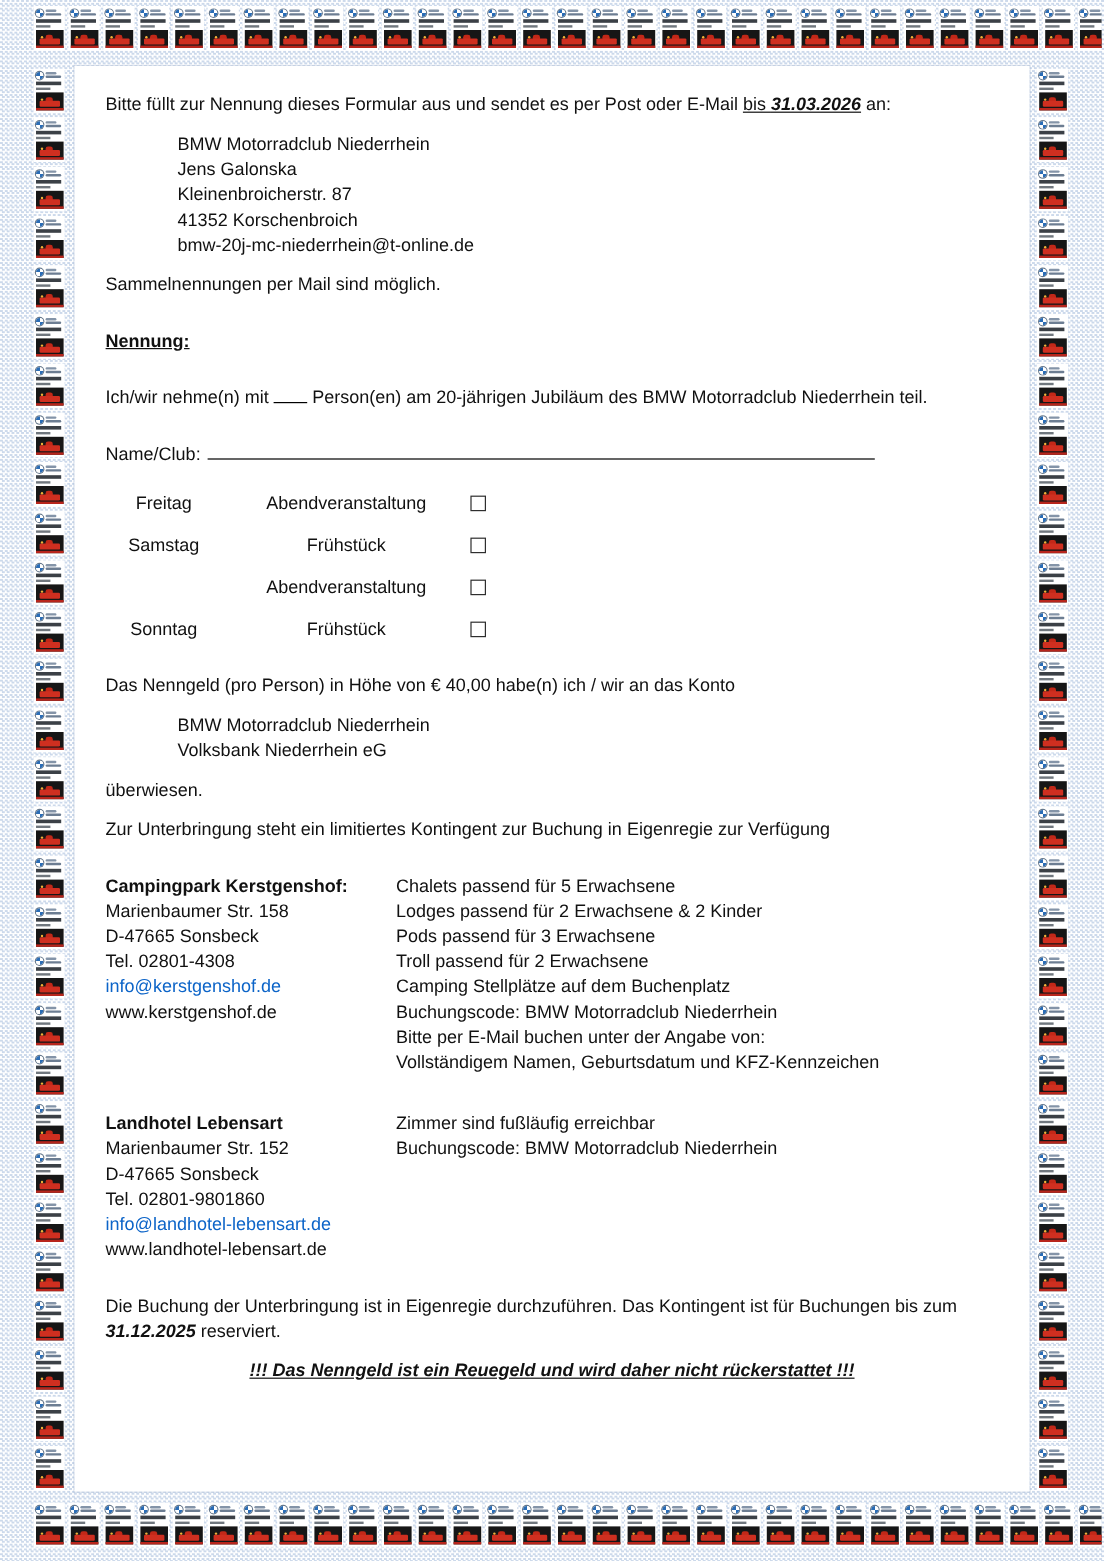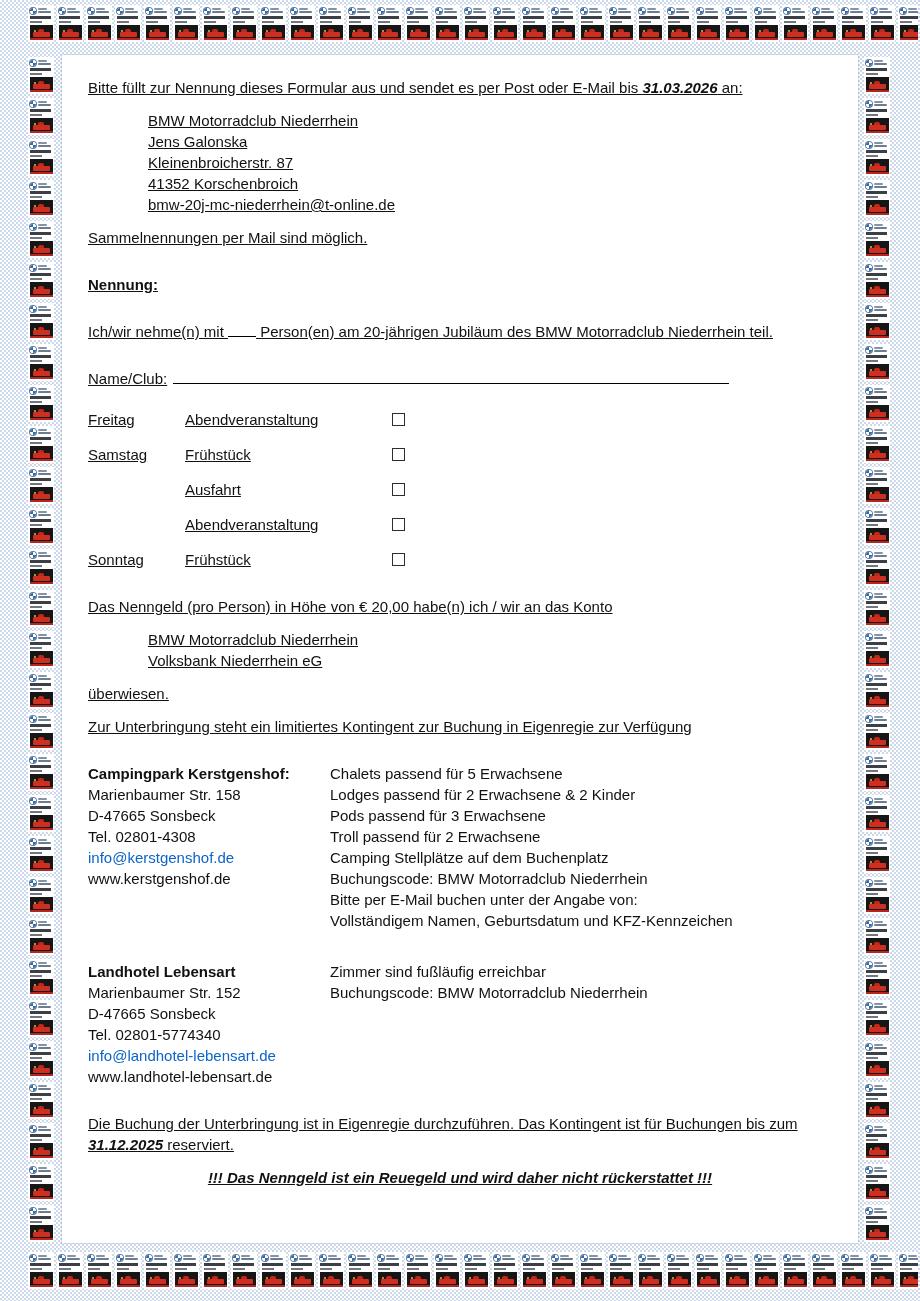--- a/index.html
+++ b/index.html
@@ -39,36 +39,36 @@
             border-bottom:2px solid #b8251c;}
   .bike-body{position:absolute;left:3px;bottom:1px;width:17px;height:5px;background:#cf2f20;border-radius:1px;}
   .bike-rider{position:absolute;left:8px;bottom:5px;width:6px;height:4px;background:#c22818;border-radius:2px 2px 0 0;}
   .bike-light{position:absolute;left:4px;bottom:6px;width:2px;height:2px;background:#f2b23a;border-radius:50%;}
 
   
   .sheet{position:absolute;left:62px;top:55px;width:796px;height:1188px;background:#ffffff;
          box-shadow:0 0 0 1px rgba(150,170,200,.30);box-sizing:border-box;
          padding:22px 26px 0 26px;font-size:15px;line-height:21px;}
 
-  p,.block{margin:0;text-decoration:underline;}
+  p,.block{margin:0;}
   .mt12{margin-top:12px;} .mt14{margin-top:26px;} .mt20{margin-top:20px;} .mt26{margin-top:30px;}
   .indent{padding-left:60px;}
   b,.b{font-weight:bold;}
   .u{text-decoration:underline;}
   .bi{font-weight:bold;font-style:italic;}
   .pre{white-space:pre-wrap;}
 
   a.link{color:#0c64c8;cursor:pointer;}
 
   .blank{display:inline-block;border-bottom:1px solid #000;height:13px;vertical-align:baseline;}
   .blank.person{width:28px;}
   .blank.nameclub{width:556px;margin-left:6px;}
 
   .sched-row{display:grid;grid-template-columns:97px 207px auto;align-items:center;
-             height:21px;margin-bottom:14px;}
+             height:21px;margin-bottom:14px;text-align:center;}
   .sched-row:last-child{margin-bottom:0;}
   .checkbox{width:13px;height:13px;border:1.6px solid #2e2e2e;box-sizing:border-box;background:#fff;}
 
   .twocol{display:grid;grid-template-columns:242px 1fr;}
   .footer-warning{text-align:center;font-weight:bold;font-style:italic;text-decoration:underline;}
 </style>
 </head>
 <body>
 
 <div class="strip h top">
@@ -2266,36 +2266,31 @@
       <span>Abendveranstaltung</span>
       <span class="checkbox"></span>
     </div>
     <div class="sched-row">
       <span>Samstag</span>
       <span>Frühstück</span>
       <span class="checkbox"></span>
     </div>
     <div class="sched-row">
       <span></span>
-      <span>Ausfahrt</span>
-      <span class="checkbox"></span>
-    </div>
-    <div class="sched-row">
-      <span></span>
       <span>Abendveranstaltung</span>
       <span class="checkbox"></span>
     </div>
     <div class="sched-row">
       <span>Sonntag</span>
       <span>Frühstück</span>
       <span class="checkbox"></span>
     </div>
   </div>
 
-  <p class="mt14">Das Nenngeld (pro Person) in Höhe von € 20,00 habe(n) ich / wir an das Konto</p>
+  <p class="mt14">Das Nenngeld (pro Person) in Höhe von € 40,00 habe(n) ich / wir an das Konto</p>
 
   <div class="block indent mt12">
     <div class="pre">BMW Motorradclub Niederrhein</div>
     <div class="pre">Volksbank Niederrhein eG</div>
   </div>
 
   <p class="mt12">überwiesen.</p>
 
   <p class="mt12">Zur Unterbringung steht ein limitiertes Kontingent zur Buchung in Eigenregie zur Verfügung</p>
 
@@ -2318,21 +2313,21 @@
       <div>Bitte per E-Mail buchen unter der Angabe von:</div>
       <div>Vollständigem Namen, Geburtsdatum und KFZ-Kennzeichen</div>
     </div>
   </div>
 
   <div class="twocol mt26">
     <div>
       <div class="b">Landhotel Lebensart</div>
       <div>Marienbaumer Str. 152</div>
       <div>D-47665 Sonsbeck</div>
-      <div>Tel. 02801-5774340</div>
+      <div>Tel. 02801-9801860</div>
       <div><a class="link">info@landhotel-lebensart.de</a></div>
       <div>www.landhotel-lebensart.de</div>
     </div>
     <div>
       <div>Zimmer sind fußläufig erreichbar</div>
       <div>Buchungscode: BMW Motorradclub Niederrhein</div>
     </div>
   </div>
 
   <p class="mt14"><span>Die Buchung der Unterbringung ist in Eigenregie durchzuführen. Das Kontingent ist für Buchungen bis zum </span><span class="bi">31.12.2025</span><span> reserviert.</span></p>

